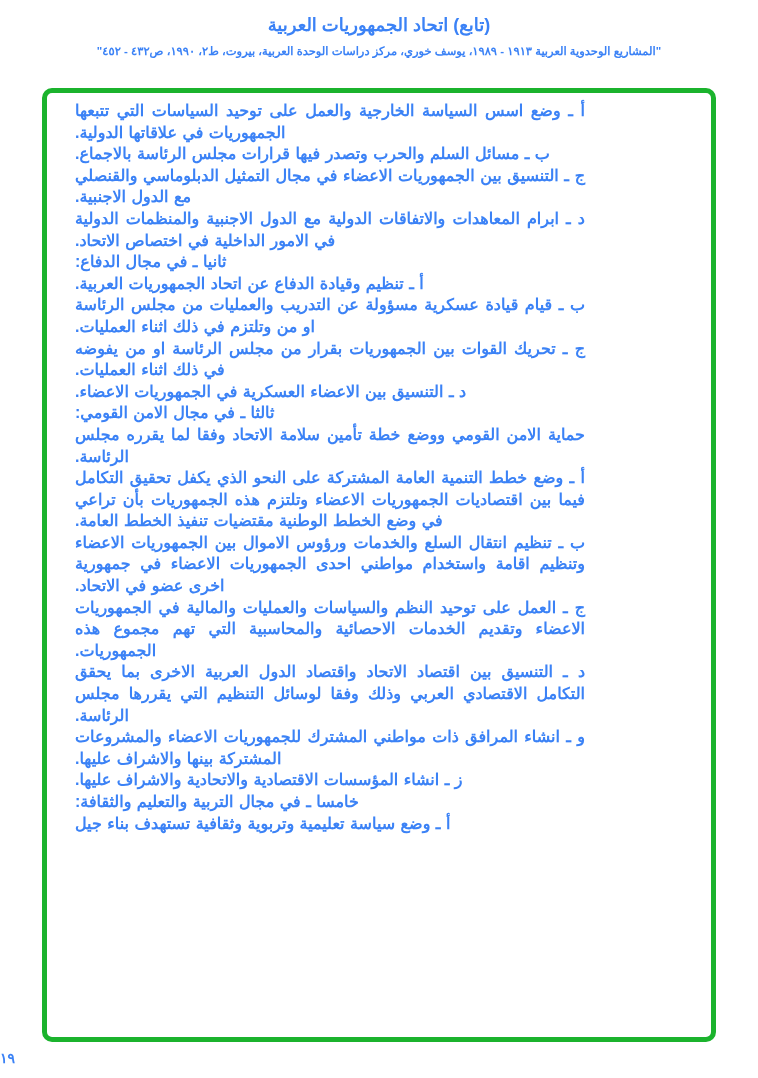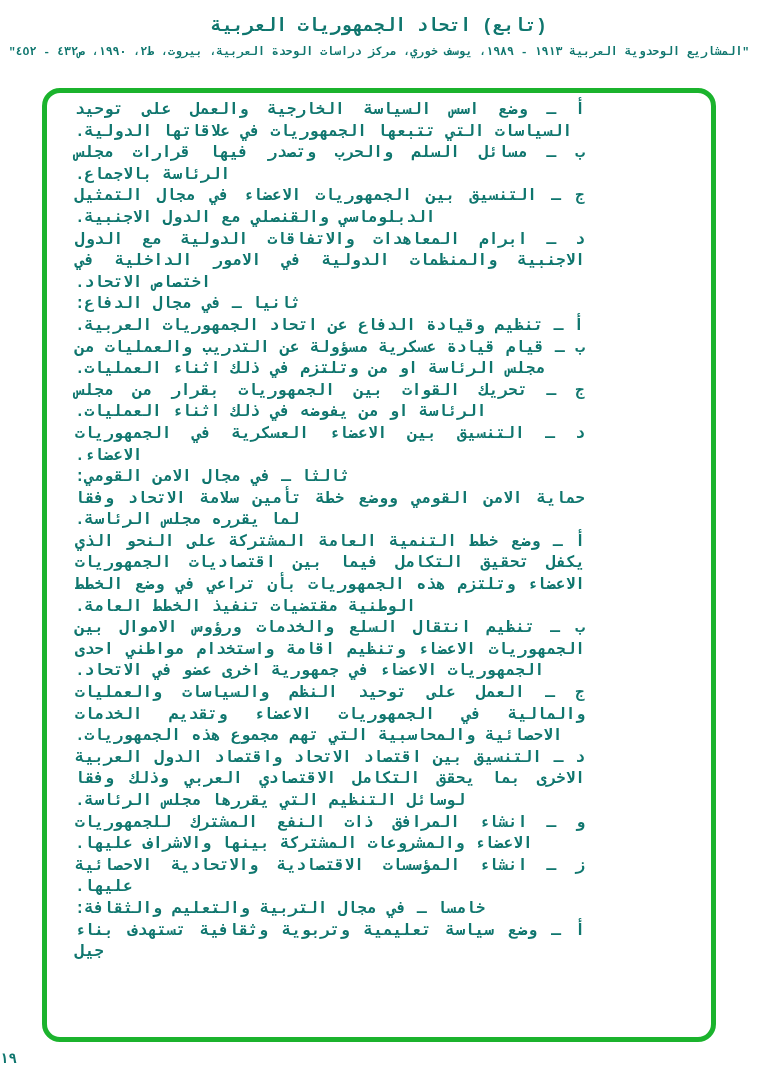--- a/index.html
+++ b/index.html
@@ -5,22 +5,22 @@
   html, body {
     margin: 0;
     padding: 0;
     background: #ffffff;
   }
   .page {
     position: relative;
     width: 758px;
     height: 1078px;
     background: #ffffff;
-    font-family: Liberation Mono, monospace;
-    color: #0f766e;
+    font-family: Liberation Sans, sans-serif;
+    color: #3b82f6;
     overflow: hidden;
   }
   .title {
     position: absolute;
     top: 14px;
     left: 0;
     width: 100%;
     text-align: center;
     direction: rtl;
     font-size: 18px;
@@ -37,21 +37,21 @@
     font-weight: bold;
   }
   .frame {
     position: absolute;
     left: 42px;
     top: 88px;
     width: 674px;
     height: 954px;
     box-sizing: border-box;
     border: 5px solid #1bb32d;
-    border-radius: 18px;
+    border-radius: 10px;
     background: #ffffff;
   }
   .textblock {
     box-sizing: border-box;
     padding: 7px 126px 0 28px; 
     direction: rtl;
     unicode-bidi: embed;
     text-align: justify;
     text-align-last: left; 
     font-size: 16px;
@@ -94,22 +94,22 @@
         <p>أ ـ تنظيم وقيادة الدفاع عن اتحاد الجمهوريات العربية.</p>
         <p>ب ـ قيام قيادة عسكرية مسؤولة عن التدريب والعمليات من مجلس الرئاسة او من وتلتزم في ذلك اثناء العمليات.</p>
         <p>ج ـ تحريك القوات بين الجمهوريات بقرار من مجلس الرئاسة او من يفوضه في ذلك اثناء العمليات.</p>
         <p>د ـ التنسيق بين الاعضاء العسكرية في الجمهوريات الاعضاء.</p>
         <p>ثالثا ـ في مجال الامن القومي:</p>
         <p>حماية الامن القومي ووضع خطة تأمين سلامة الاتحاد وفقا لما يقرره مجلس الرئاسة.</p>
         <p>أ ـ وضع خطط التنمية العامة المشتركة على النحو الذي يكفل تحقيق التكامل فيما بين اقتصاديات الجمهوريات الاعضاء وتلتزم هذه الجمهوريات بأن تراعي في وضع الخطط الوطنية مقتضيات تنفيذ الخطط العامة.</p>
         <p>ب ـ تنظيم انتقال السلع والخدمات ورؤوس الاموال بين الجمهوريات الاعضاء وتنظيم اقامة واستخدام مواطني احدى الجمهوريات الاعضاء في جمهورية اخرى عضو في الاتحاد.</p>
         <p>ج ـ العمل على توحيد النظم والسياسات والعمليات والمالية في الجمهوريات الاعضاء وتقديم الخدمات الاحصائية والمحاسبية التي تهم مجموع هذه الجمهوريات.</p>
         <p>د ـ التنسيق بين اقتصاد الاتحاد واقتصاد الدول العربية الاخرى بما يحقق التكامل الاقتصادي العربي وذلك وفقا لوسائل التنظيم التي يقررها مجلس الرئاسة.</p>
-        <p>و ـ انشاء المرافق ذات النفع المشترك للجمهوريات الاعضاء والمشروعات المشتركة بينها والاشراف عليها.</p>
-        <p>ز ـ انشاء المؤسسات الاقتصادية والاتحادية الاحصائية عليها.</p>
+        <p>و ـ انشاء المرافق ذات مواطني المشترك للجمهوريات الاعضاء والمشروعات المشتركة بينها والاشراف عليها.</p>
+        <p>ز ـ انشاء المؤسسات الاقتصادية والاتحادية والاشراف عليها.</p>
         <p>خامسا ـ في مجال التربية والتعليم والثقافة:</p>
         <p>أ ـ وضع سياسة تعليمية وتربوية وثقافية تستهدف بناء جيل</p>
       </div>
   </div>
 
   <div class="pagenum">١٩</div>
 
 </div>
 
 </body></html>

